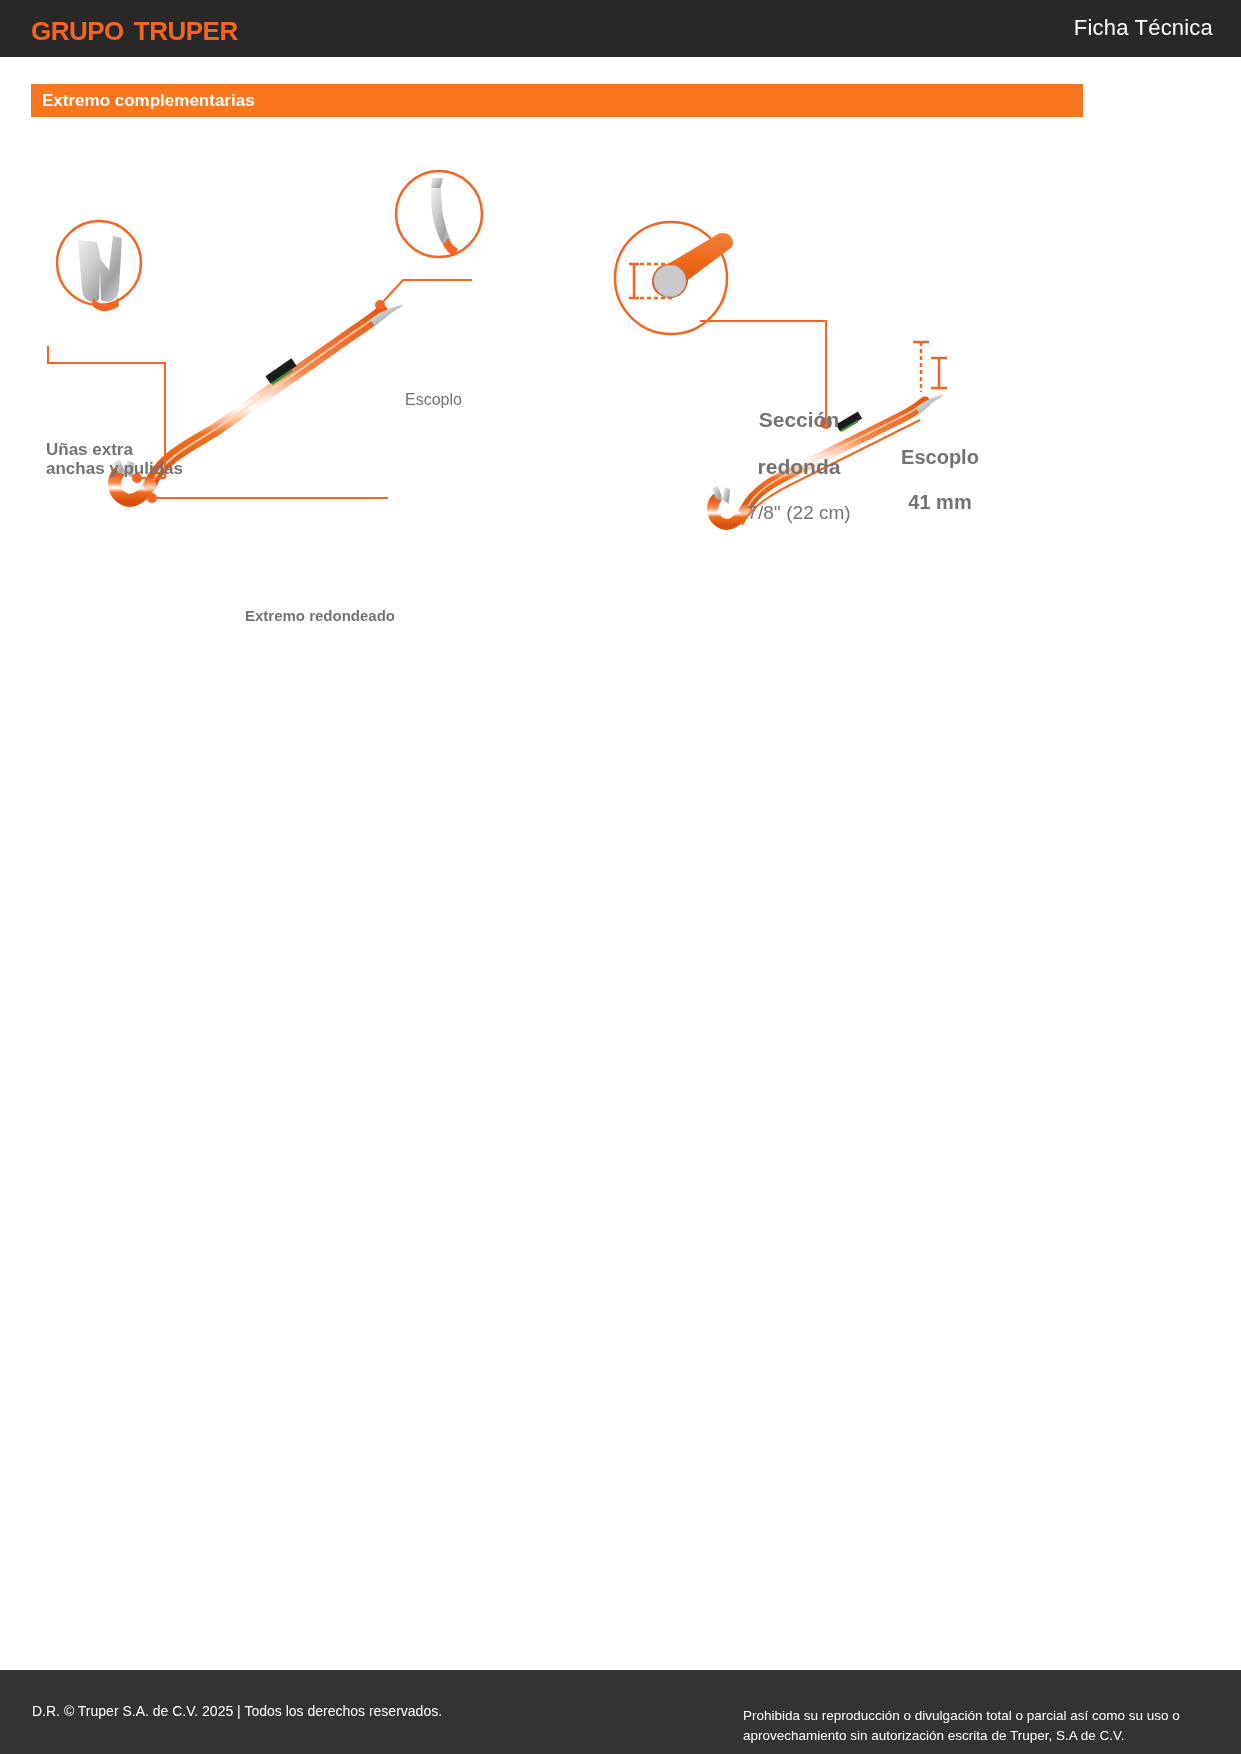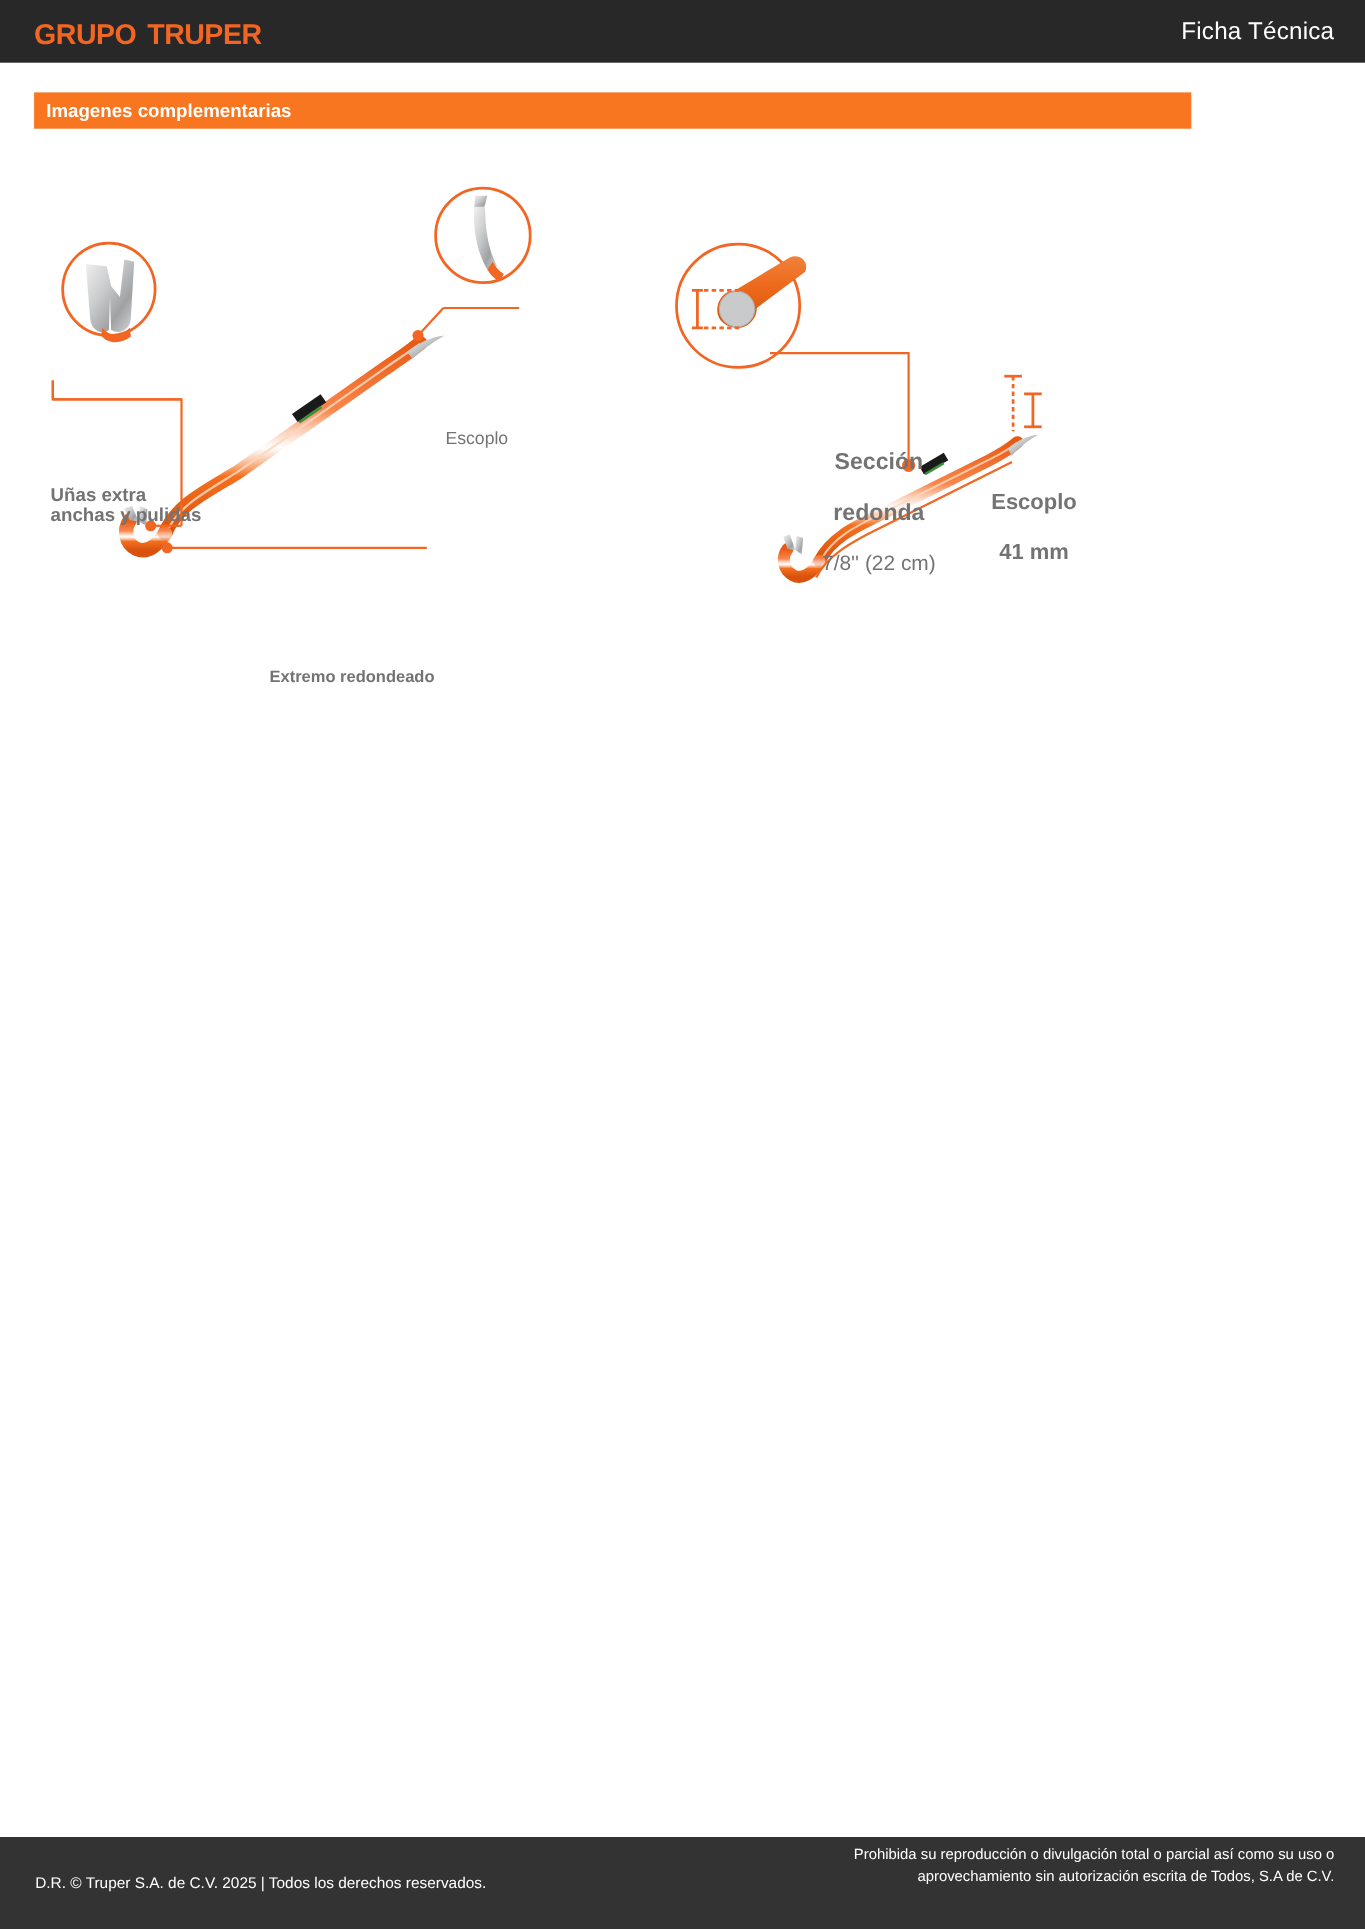--- a/index.html
+++ b/index.html
@@ -111,40 +111,39 @@
     text-decoration: underline;
   }
   .footer-left {
     position: absolute;
     left: 32px; top: 33px;
     font-size: 14px;
     color: #ffffff;
   }
   .footer-right {
     position: absolute;
-    right: 28px; top: 6px;
+    right: 28px; top: 36px;
     width: 470px;
-    text-align: right;
     font-size: 13.5px;
     color: #ffffff;
     line-height: 1.5;
   }
 </style>
 </head>
 <body>
 
 <div class="header">
   <div class="brand">
     <span>GRUPO</span><span class="word-two">TRUPER</span>
   </div>
   <div class="header-title">Ficha Técnica</div>
 </div>
 
 <div class="section-bar">
-  <span>Imagenes complementarias</span>
+  <span>Extremo complementarias</span>
 </div>
 
 <div class="diagram-area">
   <svg class="diagram-svg" width="1241" height="430" viewBox="0 0 1241 430" xmlns="http://www.w3.org/2000/svg">
     <defs>
       <linearGradient id="barGrad" x1="0" y1="0" x2="0" y2="1">
         <stop offset="0%" stop-color="#e85a14"></stop>
         <stop offset="35%" stop-color="#f9864a"></stop>
         <stop offset="55%" stop-color="#fdfdfd" stop-opacity="0.75"></stop>
         <stop offset="70%" stop-color="#f4701e"></stop>
@@ -273,15 +272,15 @@
     <div>Escoplo</div>
     <div>41 mm</div>
   </div>
 
 </div>
 
 <div class="footer">
   <div class="footer-left">D.R. © Truper S.A. de C.V. 2025 | Todos los derechos reservados.</div>
   <div class="footer-right">
     <div>Prohibida su reproducción o divulgación total o parcial así como su uso o</div>
-    <div>aprovechamiento sin autorización escrita de Todos, S.A de C.V.</div>
+    <div>aprovechamiento sin autorización escrita de Truper, S.A de C.V.</div>
   </div>
 </div>
 
 </body></html>

